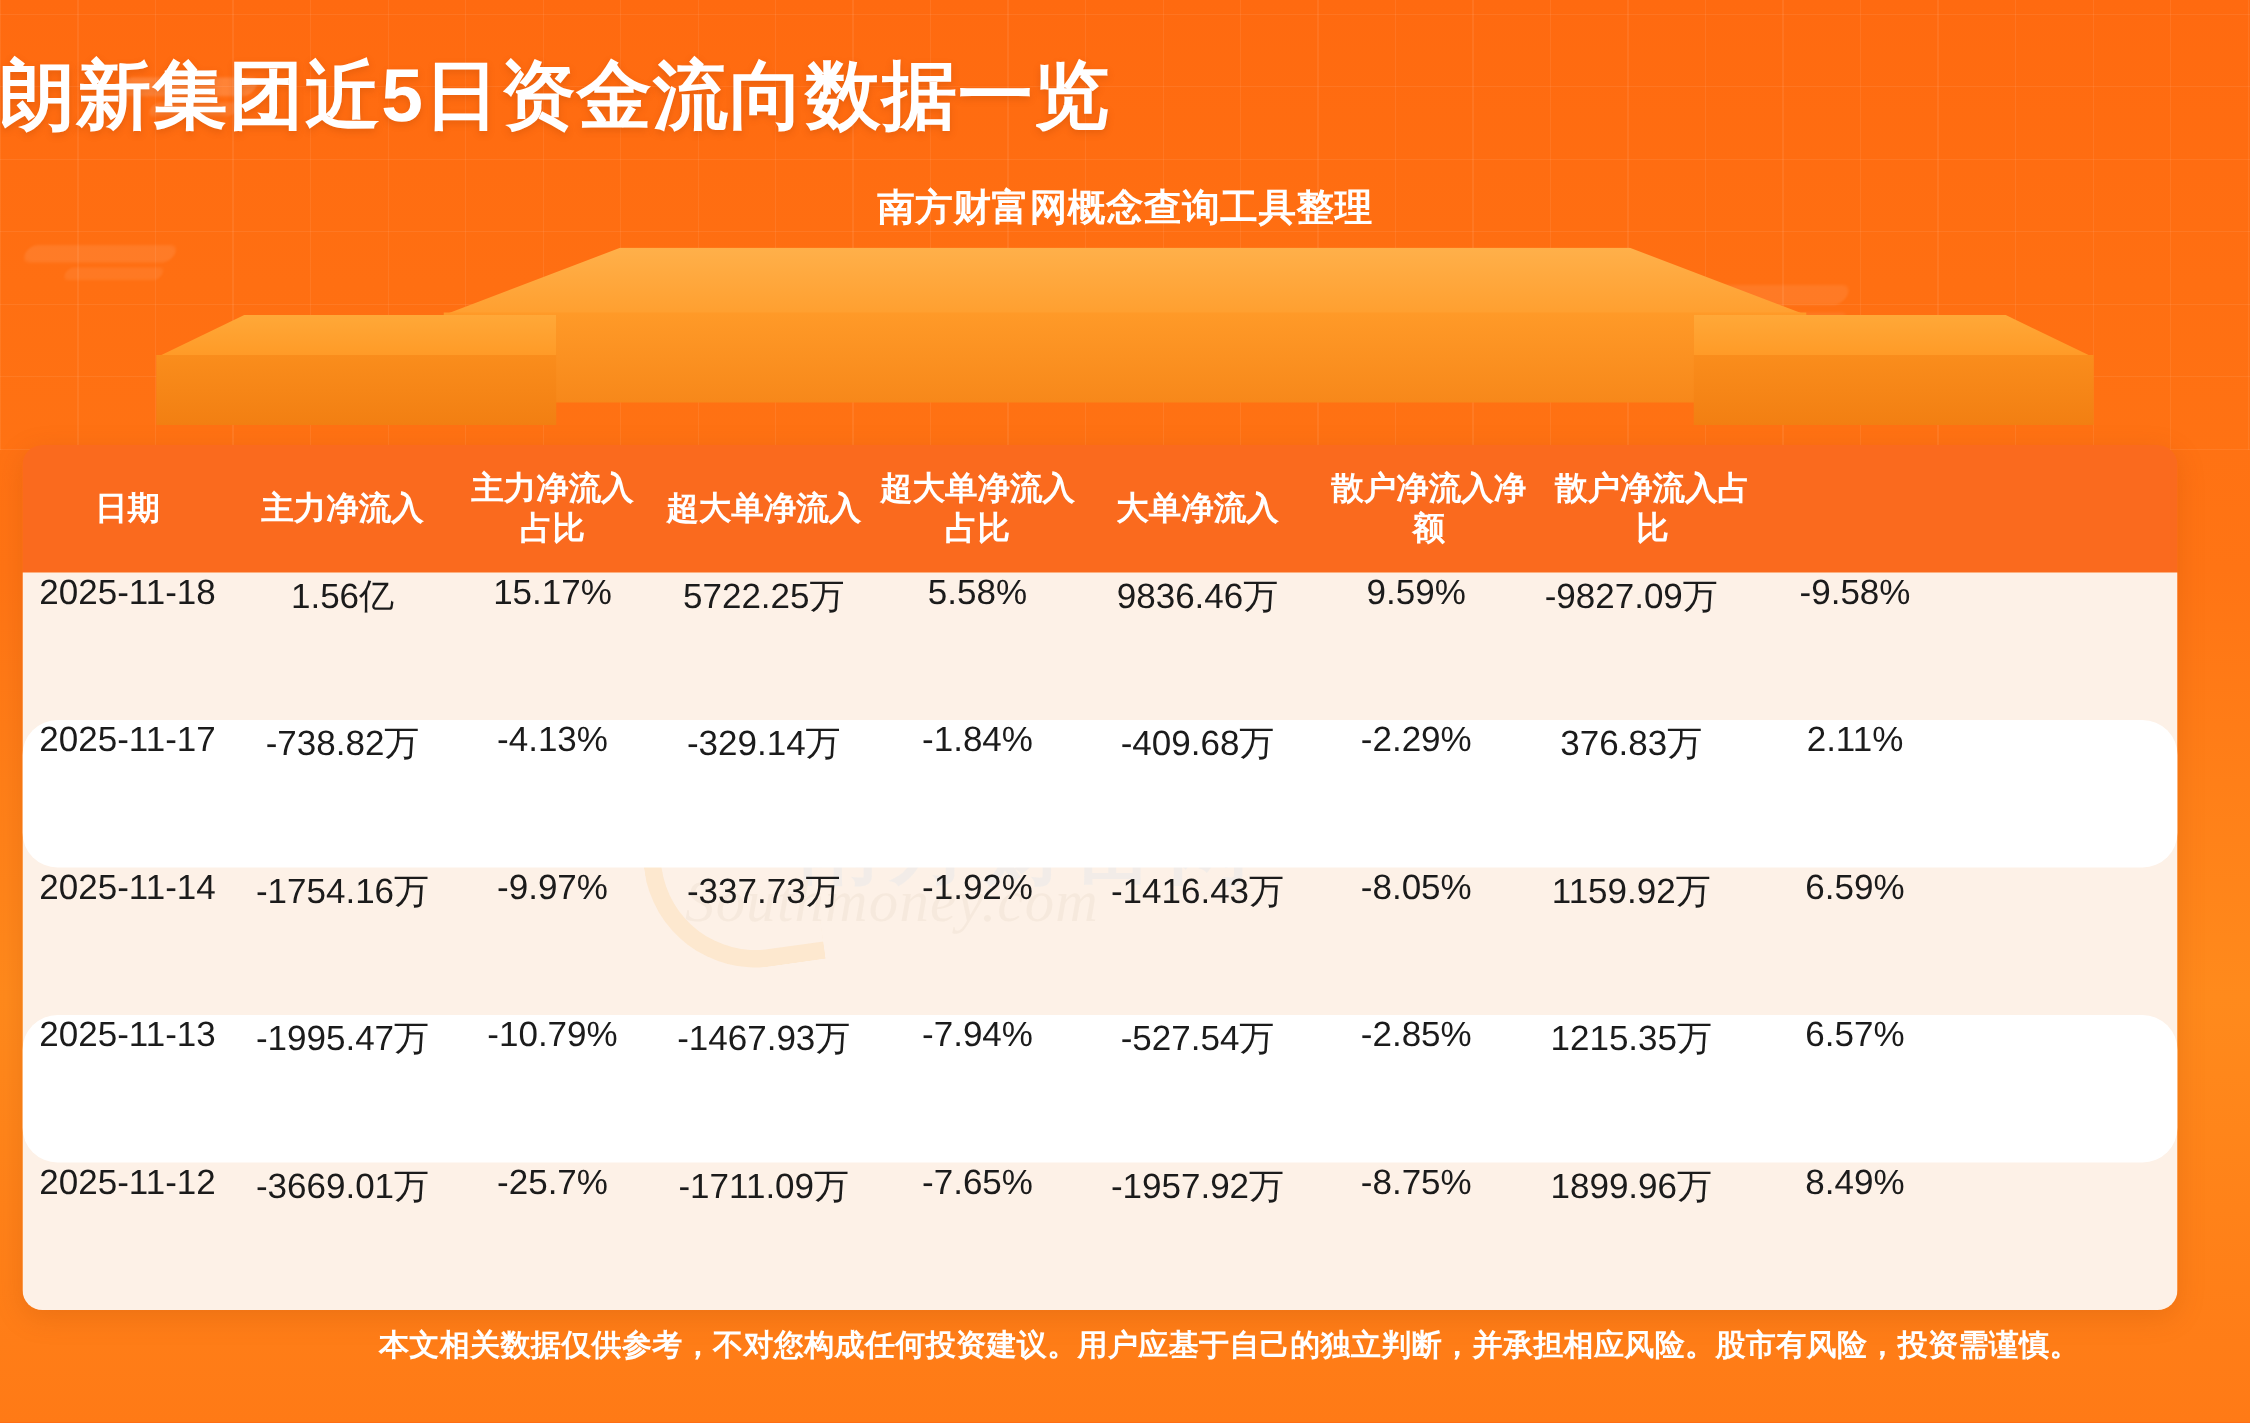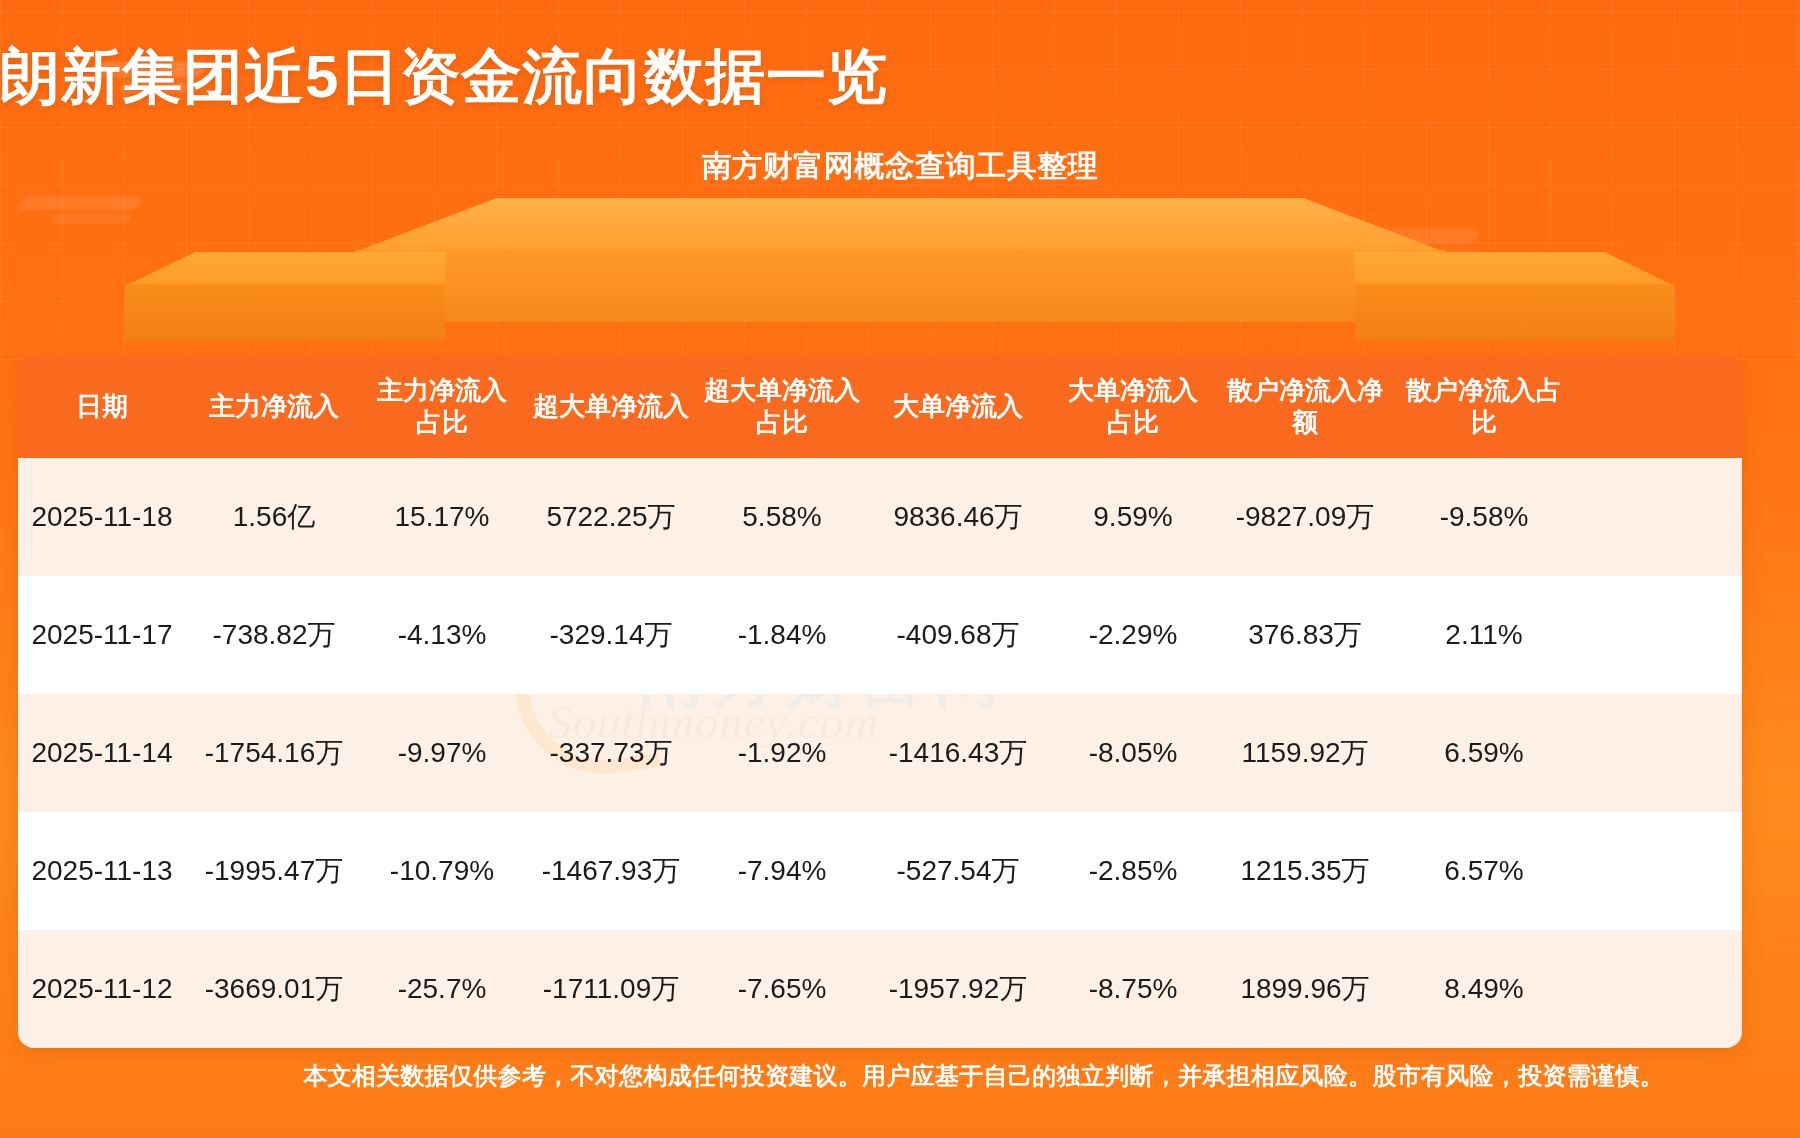--- a/index.html
+++ b/index.html
@@ -148,24 +148,24 @@
     text-align: center;
     line-height: 1.22;
     padding: 0 4px;
     box-sizing: border-box;
   }
   .tbody {
     background: #fdf1e7;
   }
   .trow {
     display: flex;
-    align-items: center;
     height: 118px;
     position: relative;
     z-index: 2;
+    border-radius: 28px;
   }
   .trow.alt { background: #ffffff; }
   .trow .td {
     font-size: 28px;
     color: #1b1b1b;
     text-align: center;
     padding: 0 4px;
     box-sizing: border-box;
     white-space: nowrap;
   }
@@ -274,21 +274,20 @@
   <div class="subtitle">南方财富网概念查询工具整理</div>
 
   <div class="card">
     <div class="thead">
       <div class="th c0">日期</div>
       <div class="th c1">主力净流入</div>
       <div class="th c2">主力净流入占比</div>
       <div class="th c3">超大单净流入</div>
       <div class="th c4">超大单净流入占比</div>
       <div class="th c5">大单净流入</div>
-      <div class="th c6">大单净流入占比</div>
       <div class="th c7">散户净流入净额</div>
       <div class="th c8">散户净流入占比</div>
     </div>
 
     <div class="tbody table-inner">
 
       <div class="watermark">
         <div class="wm-swoosh"></div>
         <div class="wm-cn">南方财富网</div>
         <div class="wm-en">Southmoney.com</div>

